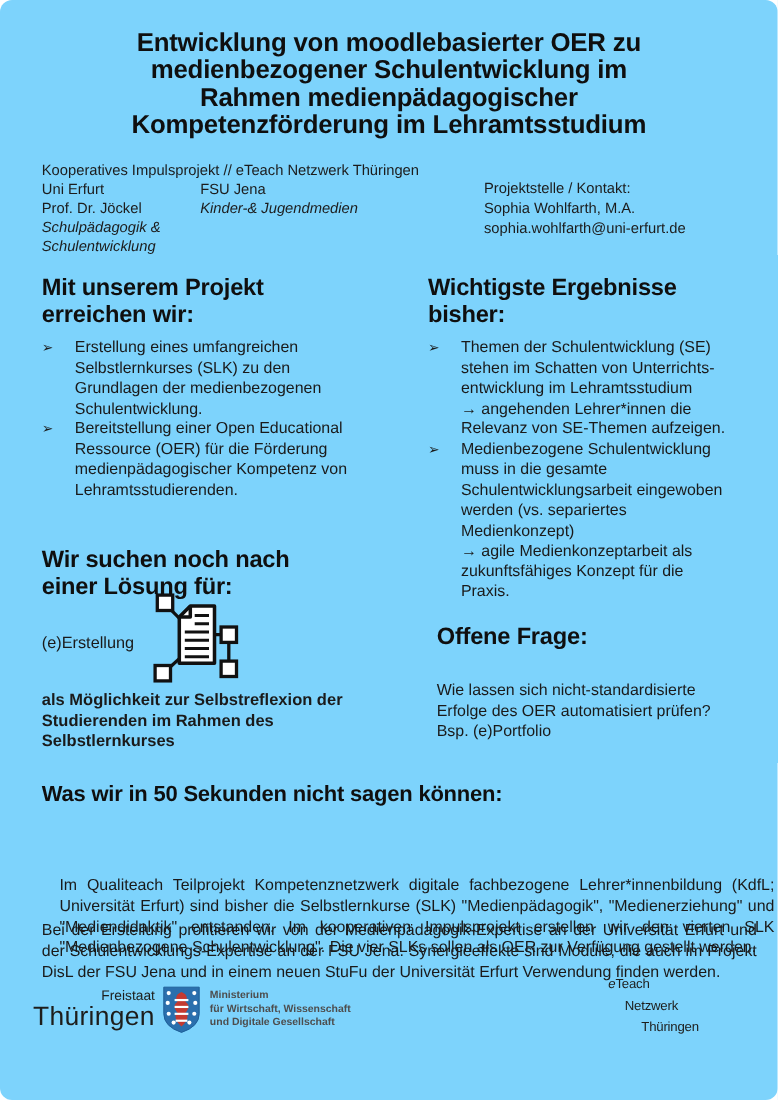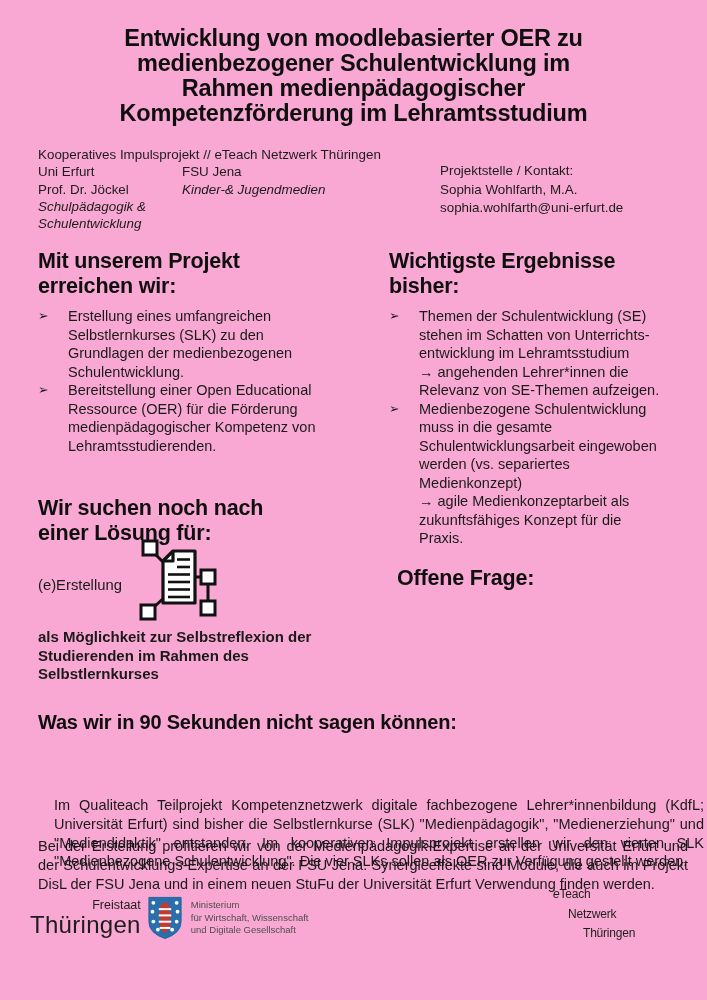--- a/index.html
+++ b/index.html
@@ -1,20 +1,20 @@
 <!DOCTYPE html>
 <html><head>
 <meta charset="utf-8">
 <style>
   * { margin: 0; padding: 0; box-sizing: border-box; }
   html, body { background: #ffffff; }
   body { font-family: "Liberation Sans", "DejaVu Sans", sans-serif; color: #111; }
   .page {
     position: relative; width: 707px; height: 1000px; margin: 0 auto;
-    background: #f9a8d4; overflow: hidden;
+    background: #7dd3fc; overflow: hidden; border-radius: 11px;
   }
   .title {
     position: absolute; top: 26px; left: 50px; right: 50px;
     font-size: 23.5px; font-weight: 700; line-height: 25px;
     text-align: center; white-space: pre-line; letter-spacing: -0.2px; color: #0f0f0f;
   }
   .meta { position: absolute; left: 38px; top: 146px; width: 370px;
     font-size: 13.4px; line-height: 17.3px; color: #1c1c1c; }
   .partners { display: grid; grid-template-columns: 144px 1fr; }
   .italic { font-style: italic; }
@@ -50,21 +50,21 @@
     font-size: 14.5px; line-height: 18.8px; text-align: justify; color: #1a1a1a; }
   .para1 { top: 796px; margin-left: 16px; }
   .para2 { top: 837px; }
 
   .th-logo { position: absolute; left: 30px; top: 896px;
     display: flex; align-items: center; }
   .th-text { text-align: right; color: #1d1d1b; line-height: 1; }
   .th-freistaat { font-size: 12.5px; margin-bottom: 1px; }
   .th-thueringen { font-size: 24px; letter-spacing: 0.3px; }
   .th-shield { margin: 0 9px 0 7px; }
-  .th-ministry { font-size: 9.5px; line-height: 12.5px; font-weight: 400;
+  .th-ministry { font-size: 9.5px; line-height: 12.5px; font-weight: 700;
     color: #4d4d4d; white-space: pre-line; }
 
   .eteach { position: absolute; left: 553px; top: 885px;
     font-size: 12px; line-height: 19.5px; color: #1d1d1b; letter-spacing: -0.2px; }
   .et-l2 { margin-left: 15px; }
   .et-l3 { margin-left: 30px; }
   .it { font-style: italic; }
 </style>
 </head>
 <body>
@@ -157,22 +157,25 @@
     <rect x="8" y="68" width="14" height="14" fill="#fff" stroke="#111" stroke-width="3"></rect>
     <rect x="68" y="33" width="14" height="14" fill="#fff" stroke="#111" stroke-width="3"></rect>
     <rect x="68" y="64" width="14" height="14" fill="#fff" stroke="#111" stroke-width="3"></rect>
   </svg>
 
   <div class="looking-desc">als Möglichkeit zur Selbstreflexion der
 Studierenden im Rahmen des
 Selbstlernkurses</div>
 
   <h2 class="sec-heading question-heading">Offene Frage:</h2>
-
-  <h2 class="sec-heading details-heading">Was wir in 90 Sekunden nicht sagen können:</h2>
+  <div class="question-text">Wie lassen sich nicht-standardisierte
+Erfolge des OER automatisiert prüfen?
+Bsp. (e)Portfolio</div>
+
+  <h2 class="sec-heading details-heading">Was wir in 50 Sekunden nicht sagen können:</h2>
   <p class="para para1">Im Qualiteach Teilprojekt Kompetenznetzwerk digitale fachbezogene Lehrer*innenbildung (KdfL; Universität Erfurt) sind bisher die Selbstlernkurse (SLK) "Medienpädagogik", "Medienerziehung" und "Mediendidaktik" entstanden. Im kooperativen Impulsprojekt erstellen wir den vierten SLK "Medienbezogene Schulentwicklung". Die vier SLKs sollen als OER zur Verfügung gestellt werden.</p>
   <p class="para para2">Bei der Erstellung profitieren wir von der Medienpädagogik-Expertise an der Universität Erfurt und der Schulentwicklungs-Expertise an der FSU Jena. Synergieeffekte sind Module, die auch im Projekt DisL der FSU Jena und in einem neuen StuFu der Universität Erfurt Verwendung finden werden.</p>
 
   <div class="th-logo">
     <div class="th-text">
       <div class="th-freistaat">Freistaat</div>
       <div class="th-thueringen">Thüringen</div>
     </div>
     <svg class="th-shield" width="34" height="44" viewBox="0 0 38 48" xmlns="http://www.w3.org/2000/svg">
       <path d="M1,1 H37 V28 Q37,41 19,47 Q1,41 1,28 Z" fill="#2a6fad" stroke="#1e5e97" stroke-width="1"></path>

